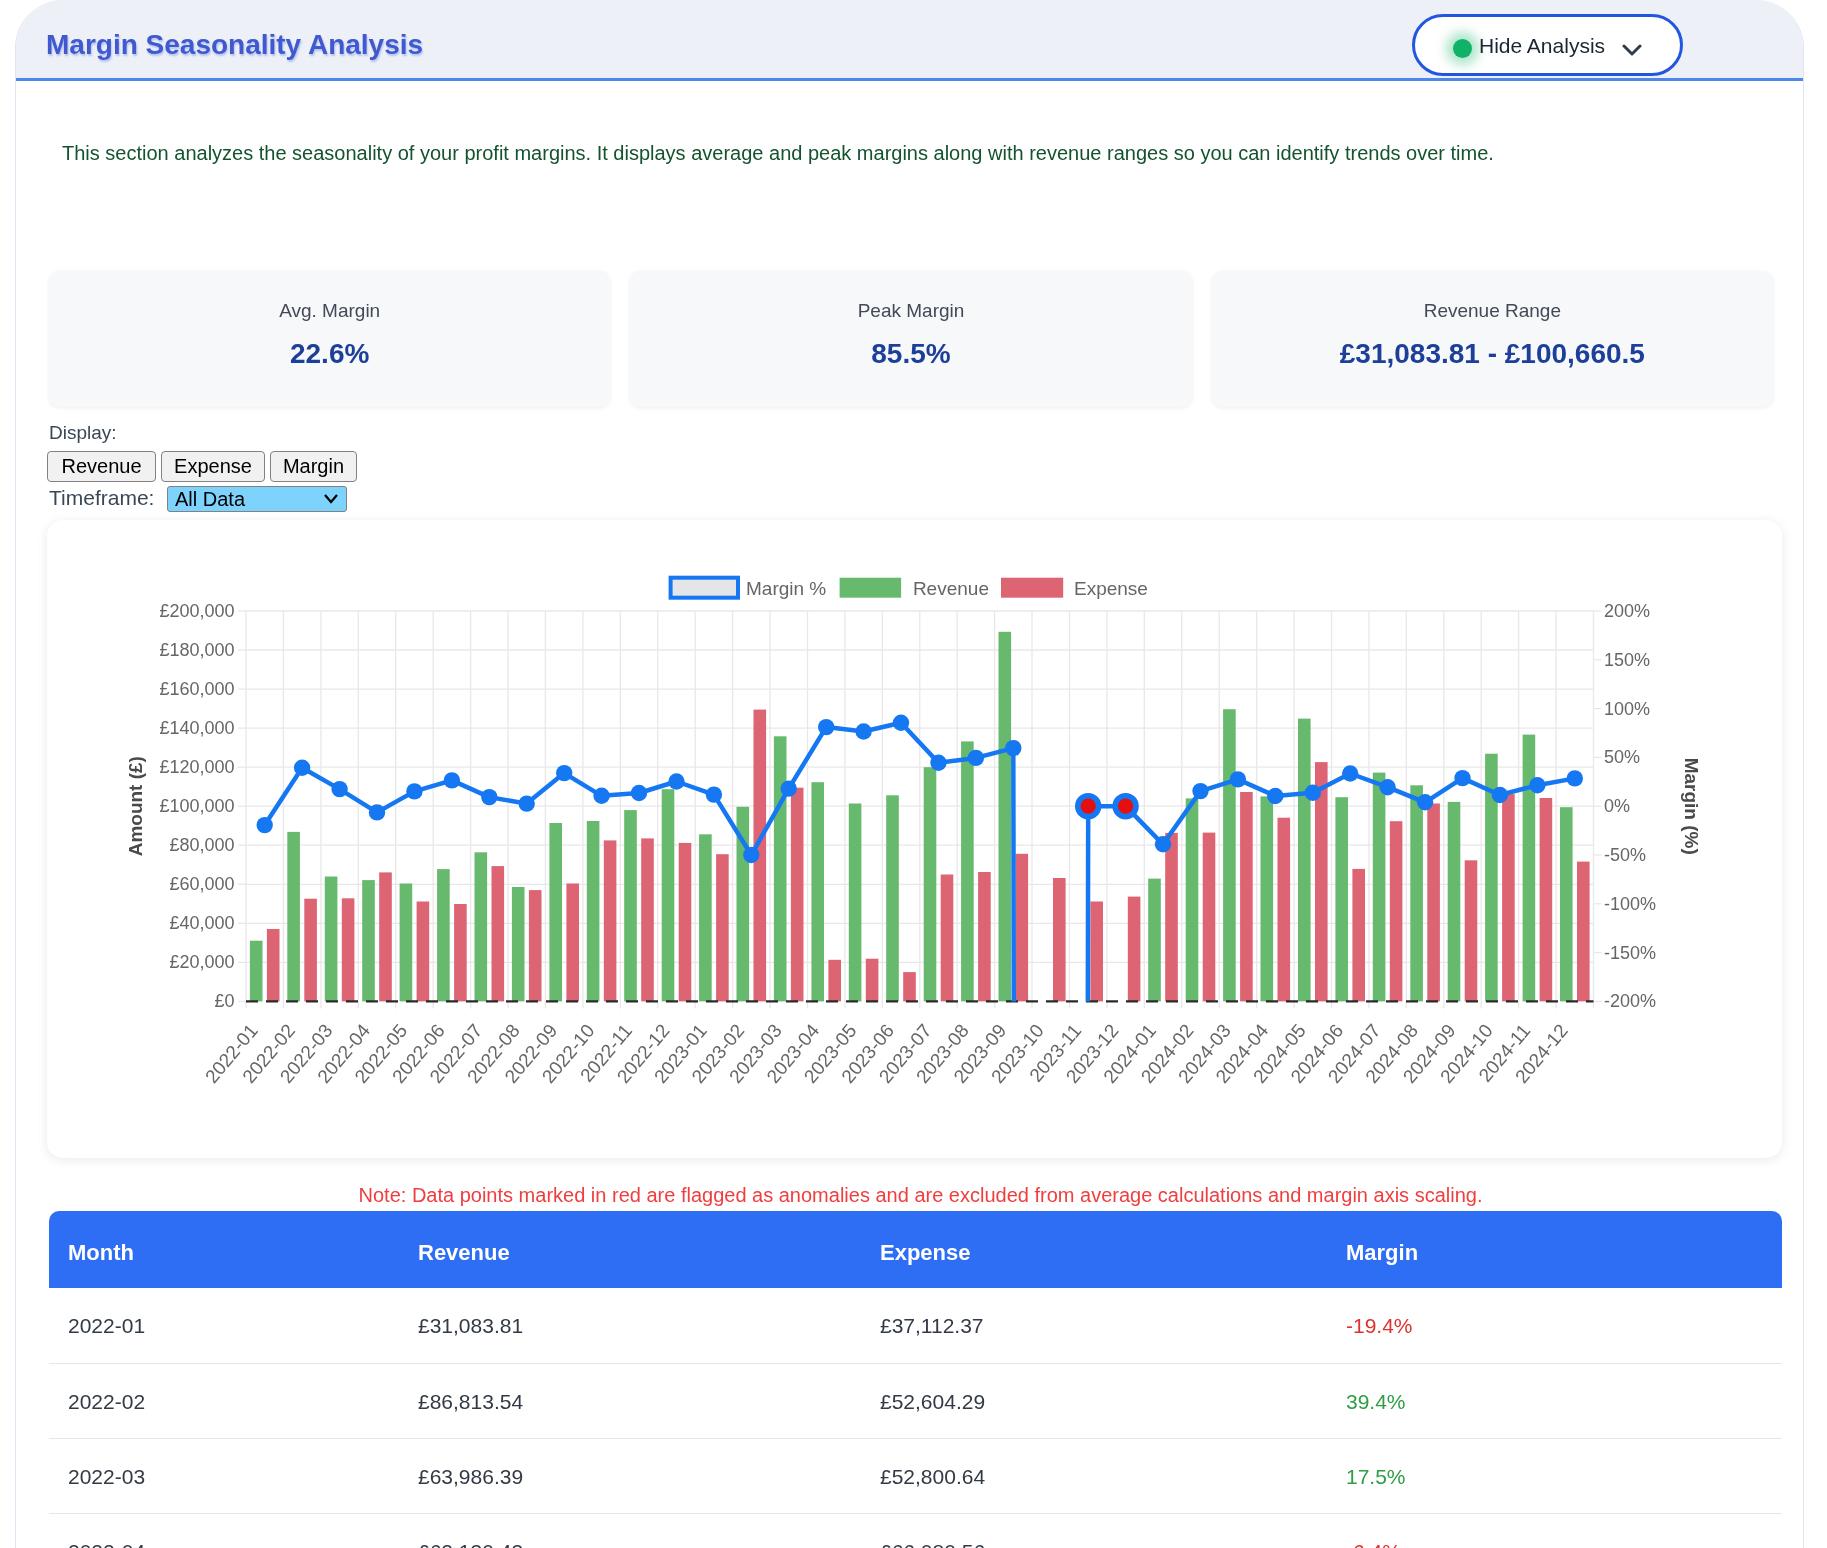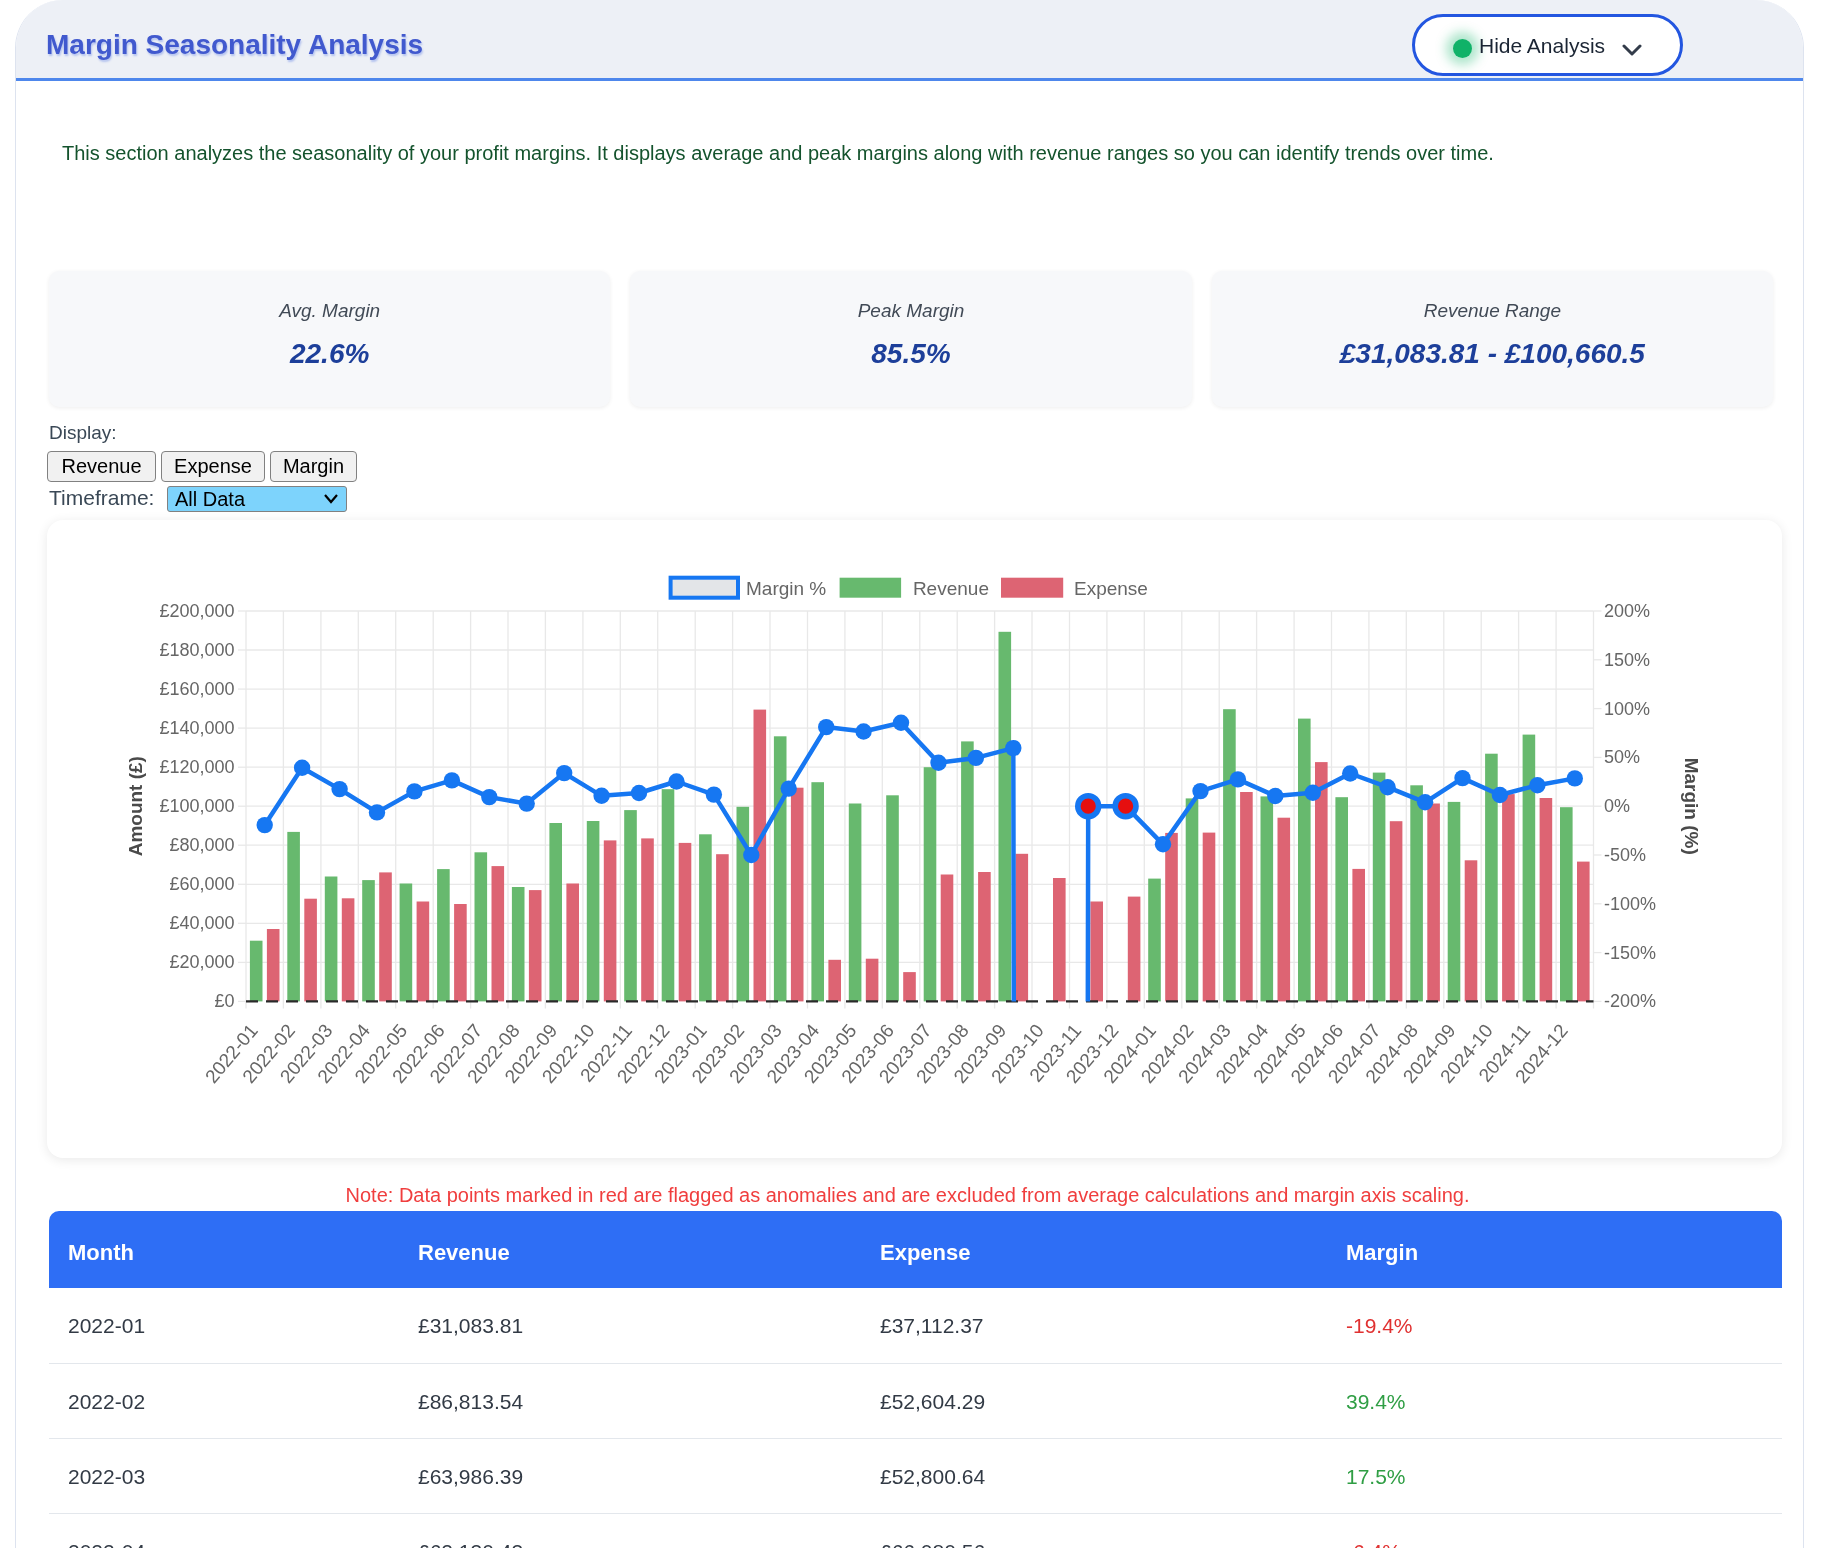--- a/index.html
+++ b/index.html
@@ -14,37 +14,37 @@
   color:#4159ce; text-shadow:1px 2px 2px rgba(110,140,230,.45); }
 .hidebtn { position:absolute; left:1396px; top:13.5px; width:271px; height:62.5px;
   background:#fff; border:3px solid #2356e0; border-radius:32px; }
 .dot { position:absolute; left:38px; top:22px; width:19px; height:19px; border-radius:50%;
   background:#10b268; box-shadow:0 0 11px 7px rgba(16,178,104,.34); }
 .hidetxt { position:absolute; left:64px; top:17px; font-size:21px; color:#1a2433; }
 .chev { position:absolute; left:207px; top:27px; }
 .desc { position:absolute; left:46px; top:142px; width:1480px; font-size:20px;
   color:#14532d; }
 .stats { position:absolute; left:33px; top:271px; width:1724px; height:136px;
-  display:flex; gap:20px;font-style:italic; }
+  display:flex; gap:20px; }
 .stat { flex:1; background:#f7f8fa; border-radius:10px;
   box-shadow:0 1px 4px rgba(0,0,0,.07); text-align:center; }
 .stat .lab { margin-top:29px; font-size:19px; color:#414a56; }
 .stat .val { margin-top:16px; font-size:28px; font-weight:bold; color:#1d3f9a; }
 .displab { position:absolute; left:33px; top:422px; font-size:19px; color:#3a4856; }
 .btnrow { position:absolute; left:31px; top:450.5px; }
 .btnrow button { height:31px; margin-right:5px; font-family:"Liberation Sans",sans-serif;
   font-size:20px; color:#000; background:#f1f1f1; border:1.6px solid #818181;
   border-radius:4px; }
 .tflab { position:absolute; left:33px; top:486px; font-size:21px; color:#3a4856; }
 .tfsel { position:absolute; left:151px; top:486px; width:180px; height:25.5px;
   background:#7dd3fc; border:1.6px solid #818181; border-radius:3px; font-size:20px; }
 .tfsel .st { position:absolute; left:7px; top:1px; color:#000; }
 .chartcard { position:absolute; left:31px; top:520px; width:1735px; height:638px;
   background:#fff; border-radius:16px; box-shadow:0 2px 12px rgba(0,0,0,.09); }
-.note { position:absolute; left:25px; top:1184px; width:1733px; text-align:center;
+.note { position:absolute; left:38px; top:1184px; width:1733px; text-align:center;
   font-size:20px; color:#f03e3e; }
 table.dt { position:absolute; left:33px; top:1211px; width:1733px;
   border-collapse:separate; border-spacing:0; table-layout:fixed; }
 table.dt th:first-child { border-radius:10px 0 0 0; }
 table.dt th:last-child { border-radius:0 10px 0 0; }
 table.dt th { background:#2e6ef5; color:#fff; font-size:22px; font-weight:bold;
   text-align:left; height:77px; padding-left:19px; padding-top:6px; }
 table.dt td { font-size:21px; color:#323a45; text-align:left; height:75px;
   padding-left:19px; padding-top:1px; border-top:1px solid #e3e7ec; }
 table.dt tr:nth-child(2) td { border-top:none; }

